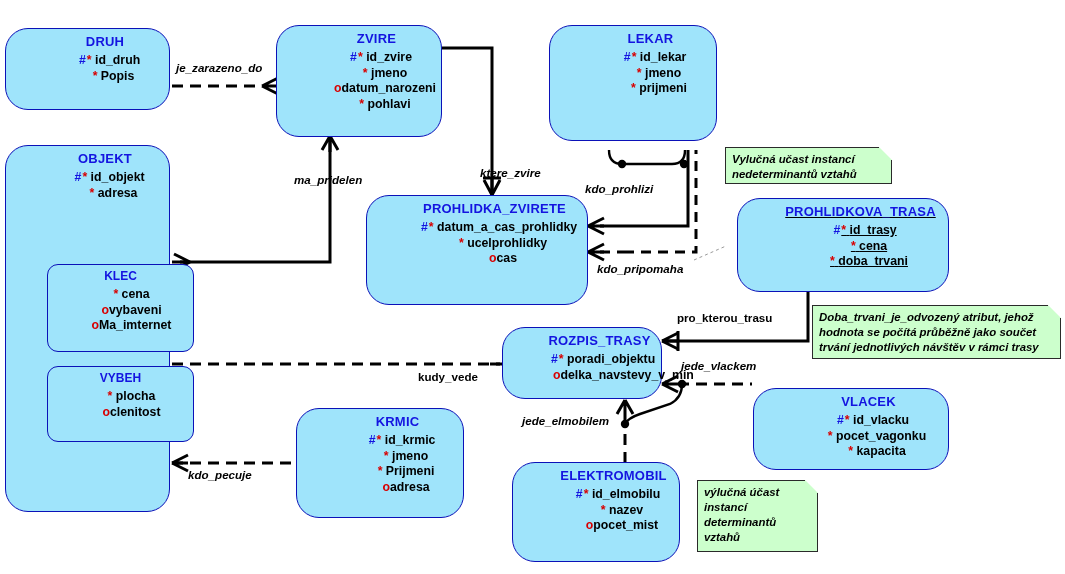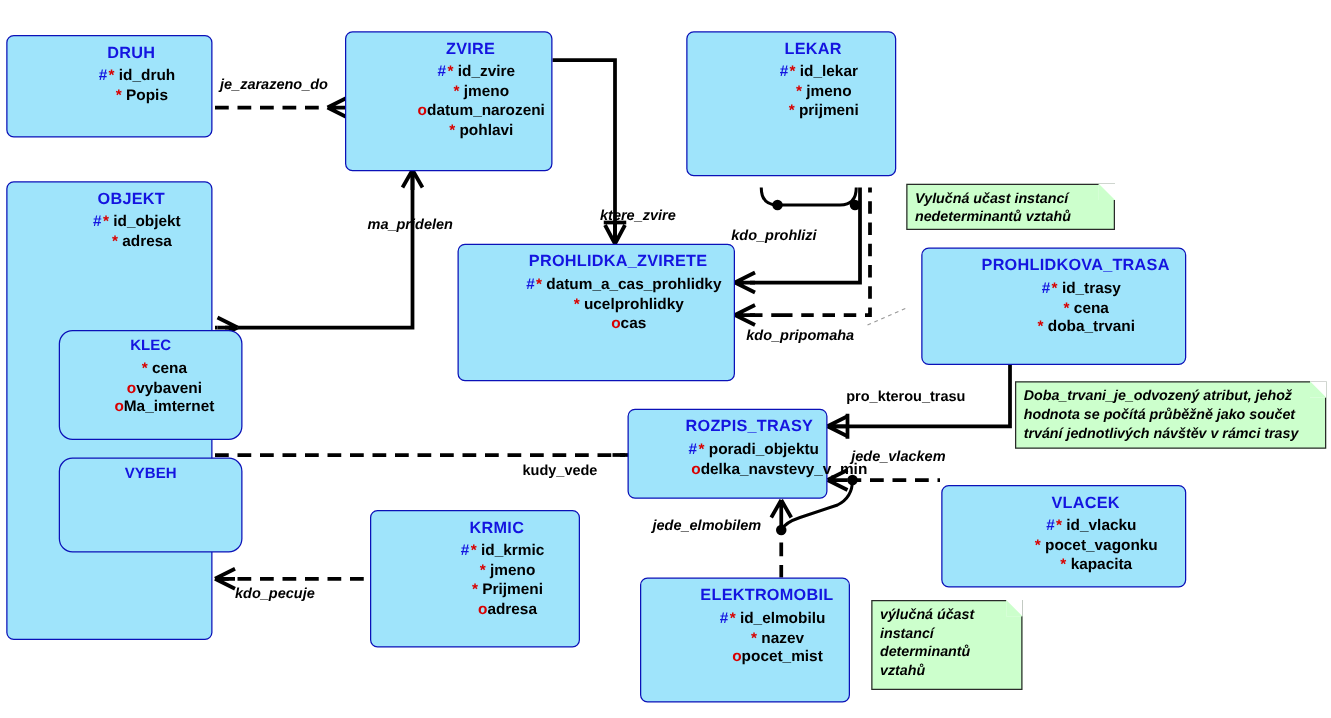--- a/index.html
+++ b/index.html
@@ -1,20 +1,20 @@
 <!DOCTYPE html>
 <html><head>
 <meta charset="utf-8">
 <style>
   html,body{margin:0;padding:0;background:#ffffff;}
   body{font-family:"Liberation Sans", sans-serif;}
   #canvas{position:relative;width:1065px;height:574px;overflow:hidden;background:#fff;}
   svg.lines{position:absolute;left:0;top:0;width:1065px;height:574px;pointer-events:none;}
 
-  .entity{position:absolute;background:#9fe4fb;border:1.6px solid #0b11b8;border-radius:6px;box-sizing:border-box;padding-left:35px;}
+  .entity{position:absolute;background:#9fe4fb;border:1.6px solid #0b11b8;border-radius:23px;box-sizing:border-box;padding-left:35px;}
   .entity > .ename{display:block;text-align:center;color:#1414e0;font-weight:bold;font-size:13px;letter-spacing:.2px;margin-top:5px;}
   .sub{position:absolute;background:#9fe4fb;border:1.3px solid #0b11b8;border-radius:11px;box-sizing:border-box;margin-left:32px;}
   .sub > .ename{display:block;text-align:center;color:#1414e0;font-weight:bold;font-size:12px;margin-top:4px;}
 
   .attrs{margin-top:4px;padding-left:8px;text-align:center;}
   .attr{font-size:12.3px;font-weight:bold;color:#000;line-height:15.5px;white-space:nowrap;}
   .pk{color:#1414e0;font-weight:bold;display:inline-block;width:9px;}
   .nopk{display:inline-block;width:9px;}
   .mand{color:#d80000;font-weight:bold;}
   .opt{color:#d80000;font-weight:bold;}
@@ -133,33 +133,37 @@
       <span class="ename">KLEC</span>
       <div class="attrs" style="padding-left:22px;">
         <div class="attr"><span class="mand">*</span> <span>cena</span></div>
         <div class="attr"><span class="opt">o</span><span>vybaveni</span></div>
         <div class="attr"><span class="opt">o</span><span>Ma_imternet</span></div>
       </div>
     </div>
 
     <div class="sub" style="left:9px;top:220px;width:147px;height:76px;">
       <span class="ename">VYBEH</span>
+      <div class="attrs" style="padding-left:22px;">
+        <div class="attr"><span class="mand">*</span> <span>plocha</span></div>
+        <div class="attr"><span class="opt">o</span><span>clenitost</span></div>
+      </div>
     </div>
   </div>
 
   <div class="entity" style="left:366px;top:195px;width:222px;height:110px;">
     <span class="ename">PROHLIDKA_ZVIRETE</span>
     <div class="attrs">
       <div class="attr"><span class="pk">#</span><span class="mand">*</span> <span>datum_a_cas_prohlidky</span></div>
       <div class="attr"><span class="nopk"></span><span class="mand">*</span> <span>ucelprohlidky</span></div>
       <div class="attr"><span class="nopk"></span><span class="opt">o</span><span>cas</span></div>
     </div>
   </div>
 
-  <div class="entity" style="left:737px;top:198px;width:212px;height:94px;">
+  <div class="entity" style="left:737px;top:198px;width:212px;height:94px;text-decoration:underline;">
     <span class="ename">PROHLIDKOVA_TRASA</span>
     <div class="attrs">
       <div class="attr"><span class="pk">#</span><span class="mand">*</span> <span>id_trasy</span></div>
       <div class="attr"><span class="nopk"></span><span class="mand">*</span> <span>cena</span></div>
       <div class="attr"><span class="nopk"></span><span class="mand">*</span> <span>doba_trvani</span></div>
     </div>
   </div>
 
   <div class="entity" style="left:502px;top:327px;width:160px;height:72px;">
     <span class="ename">ROZPIS_TRASY</span>

